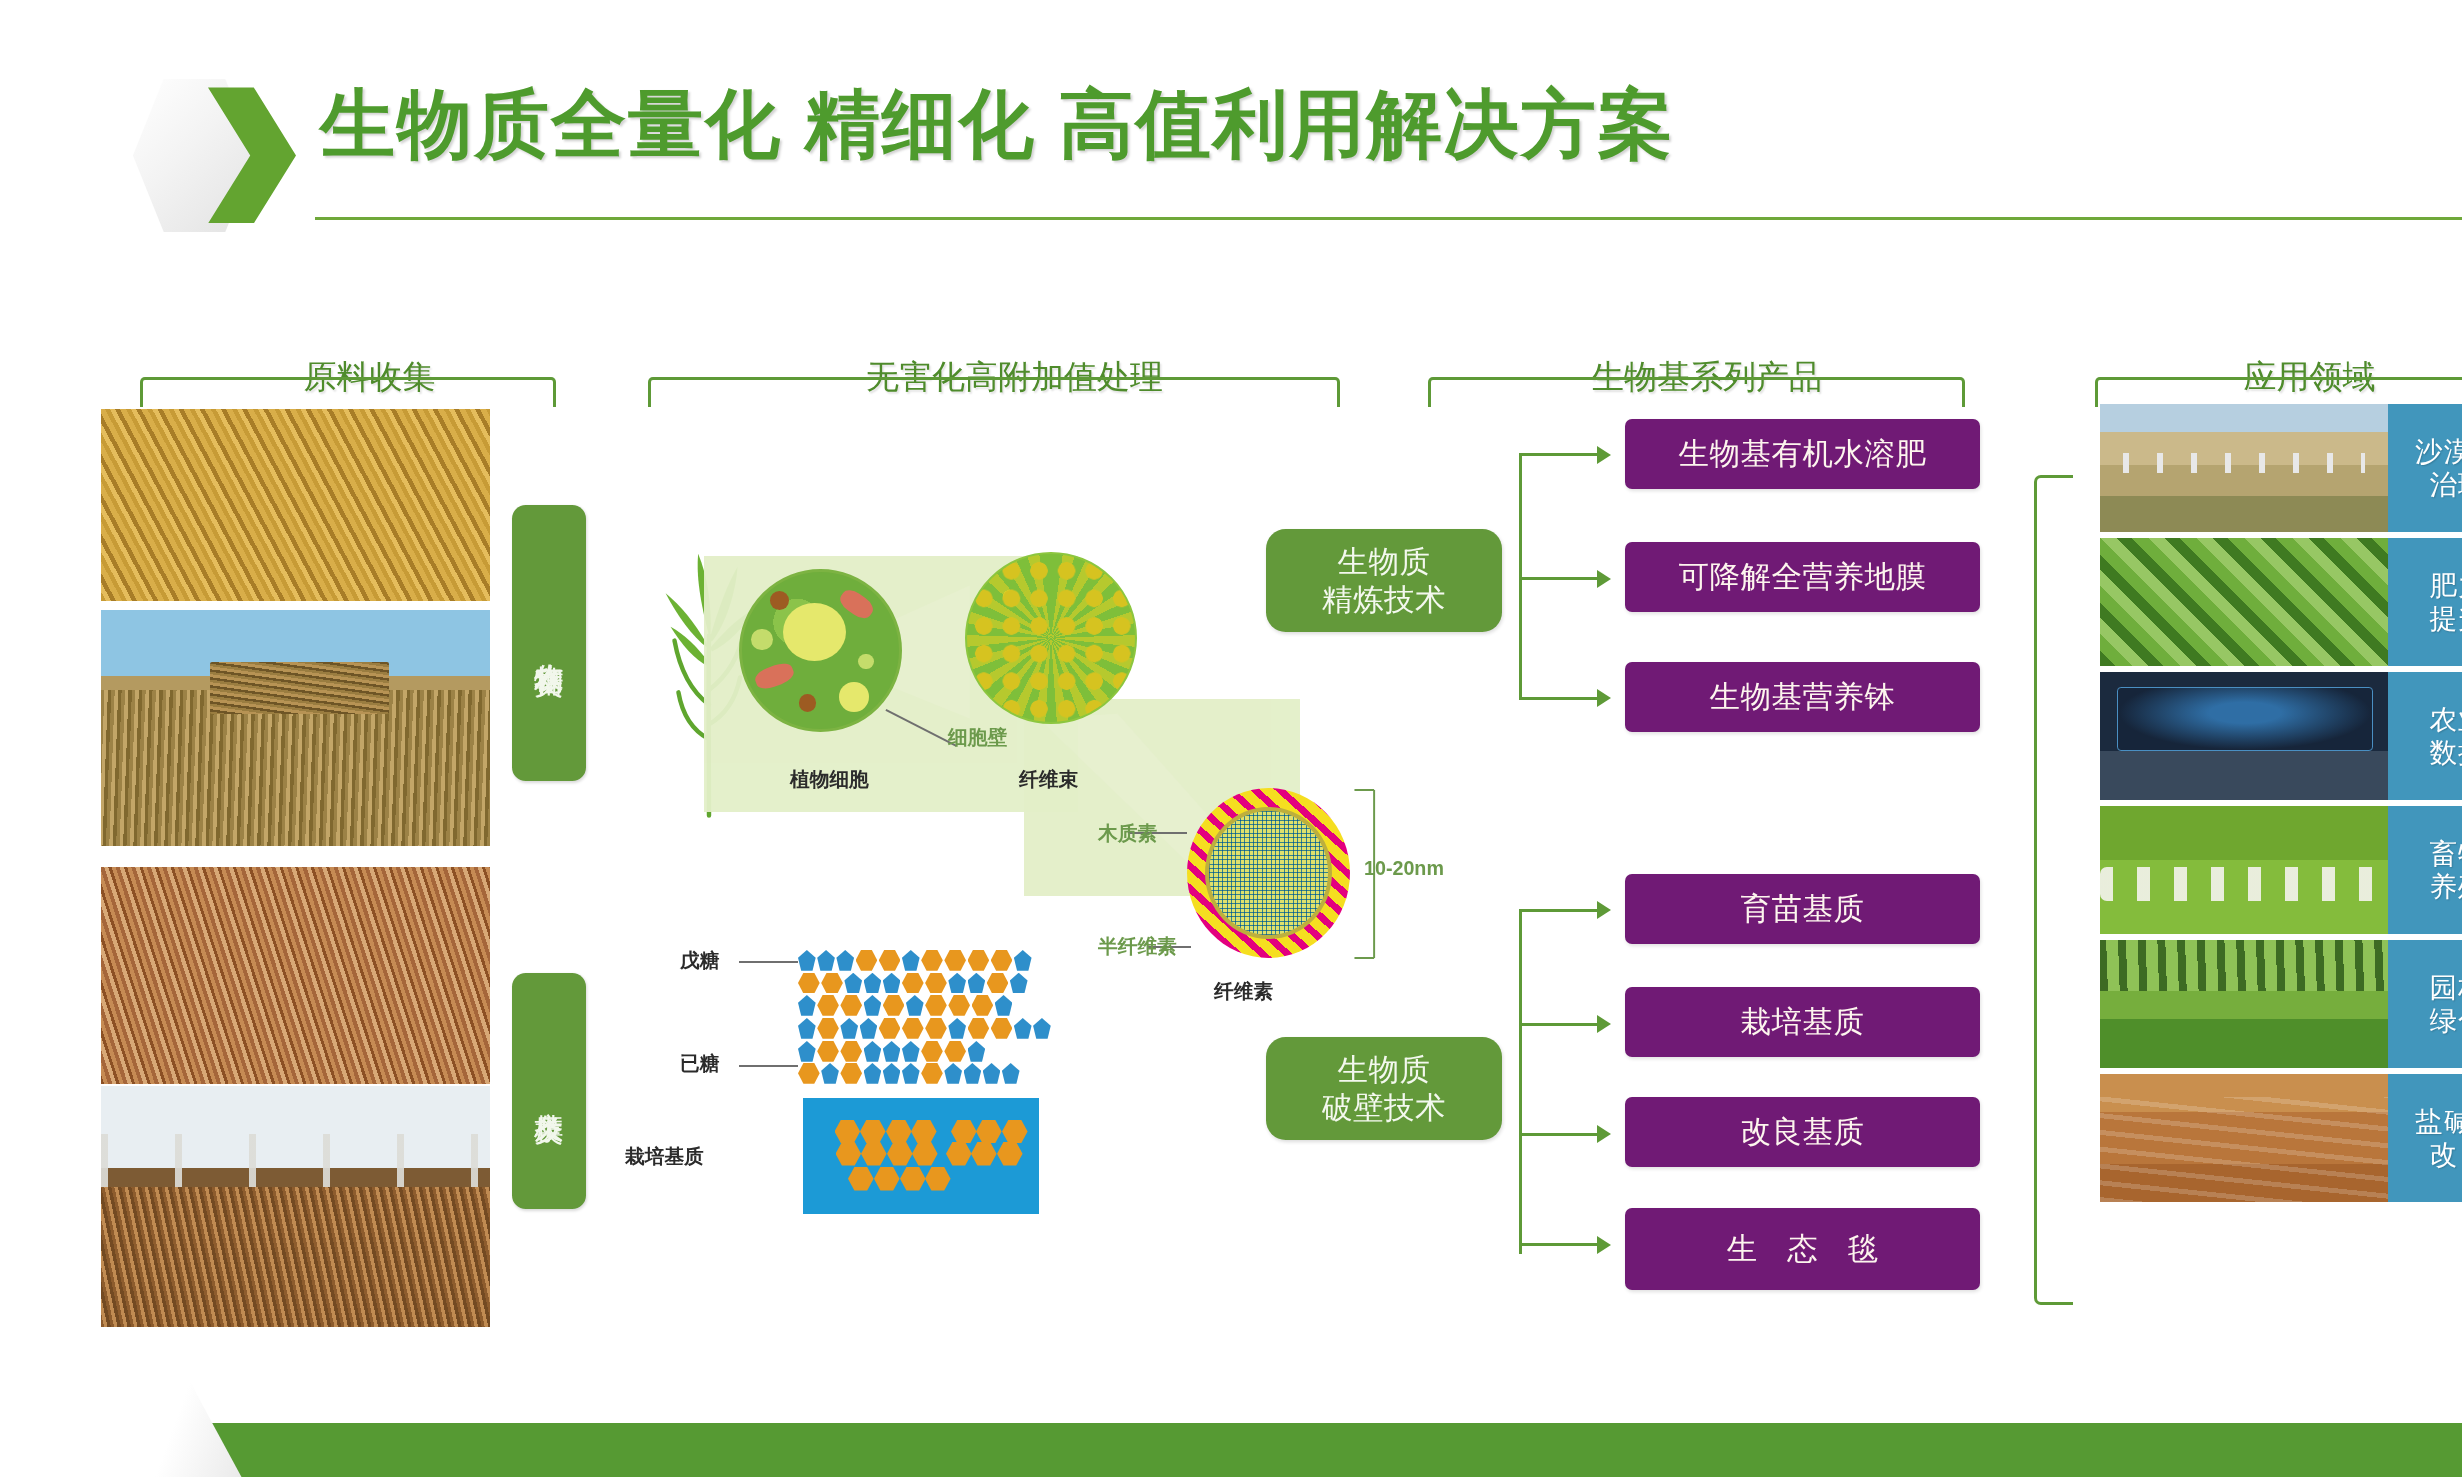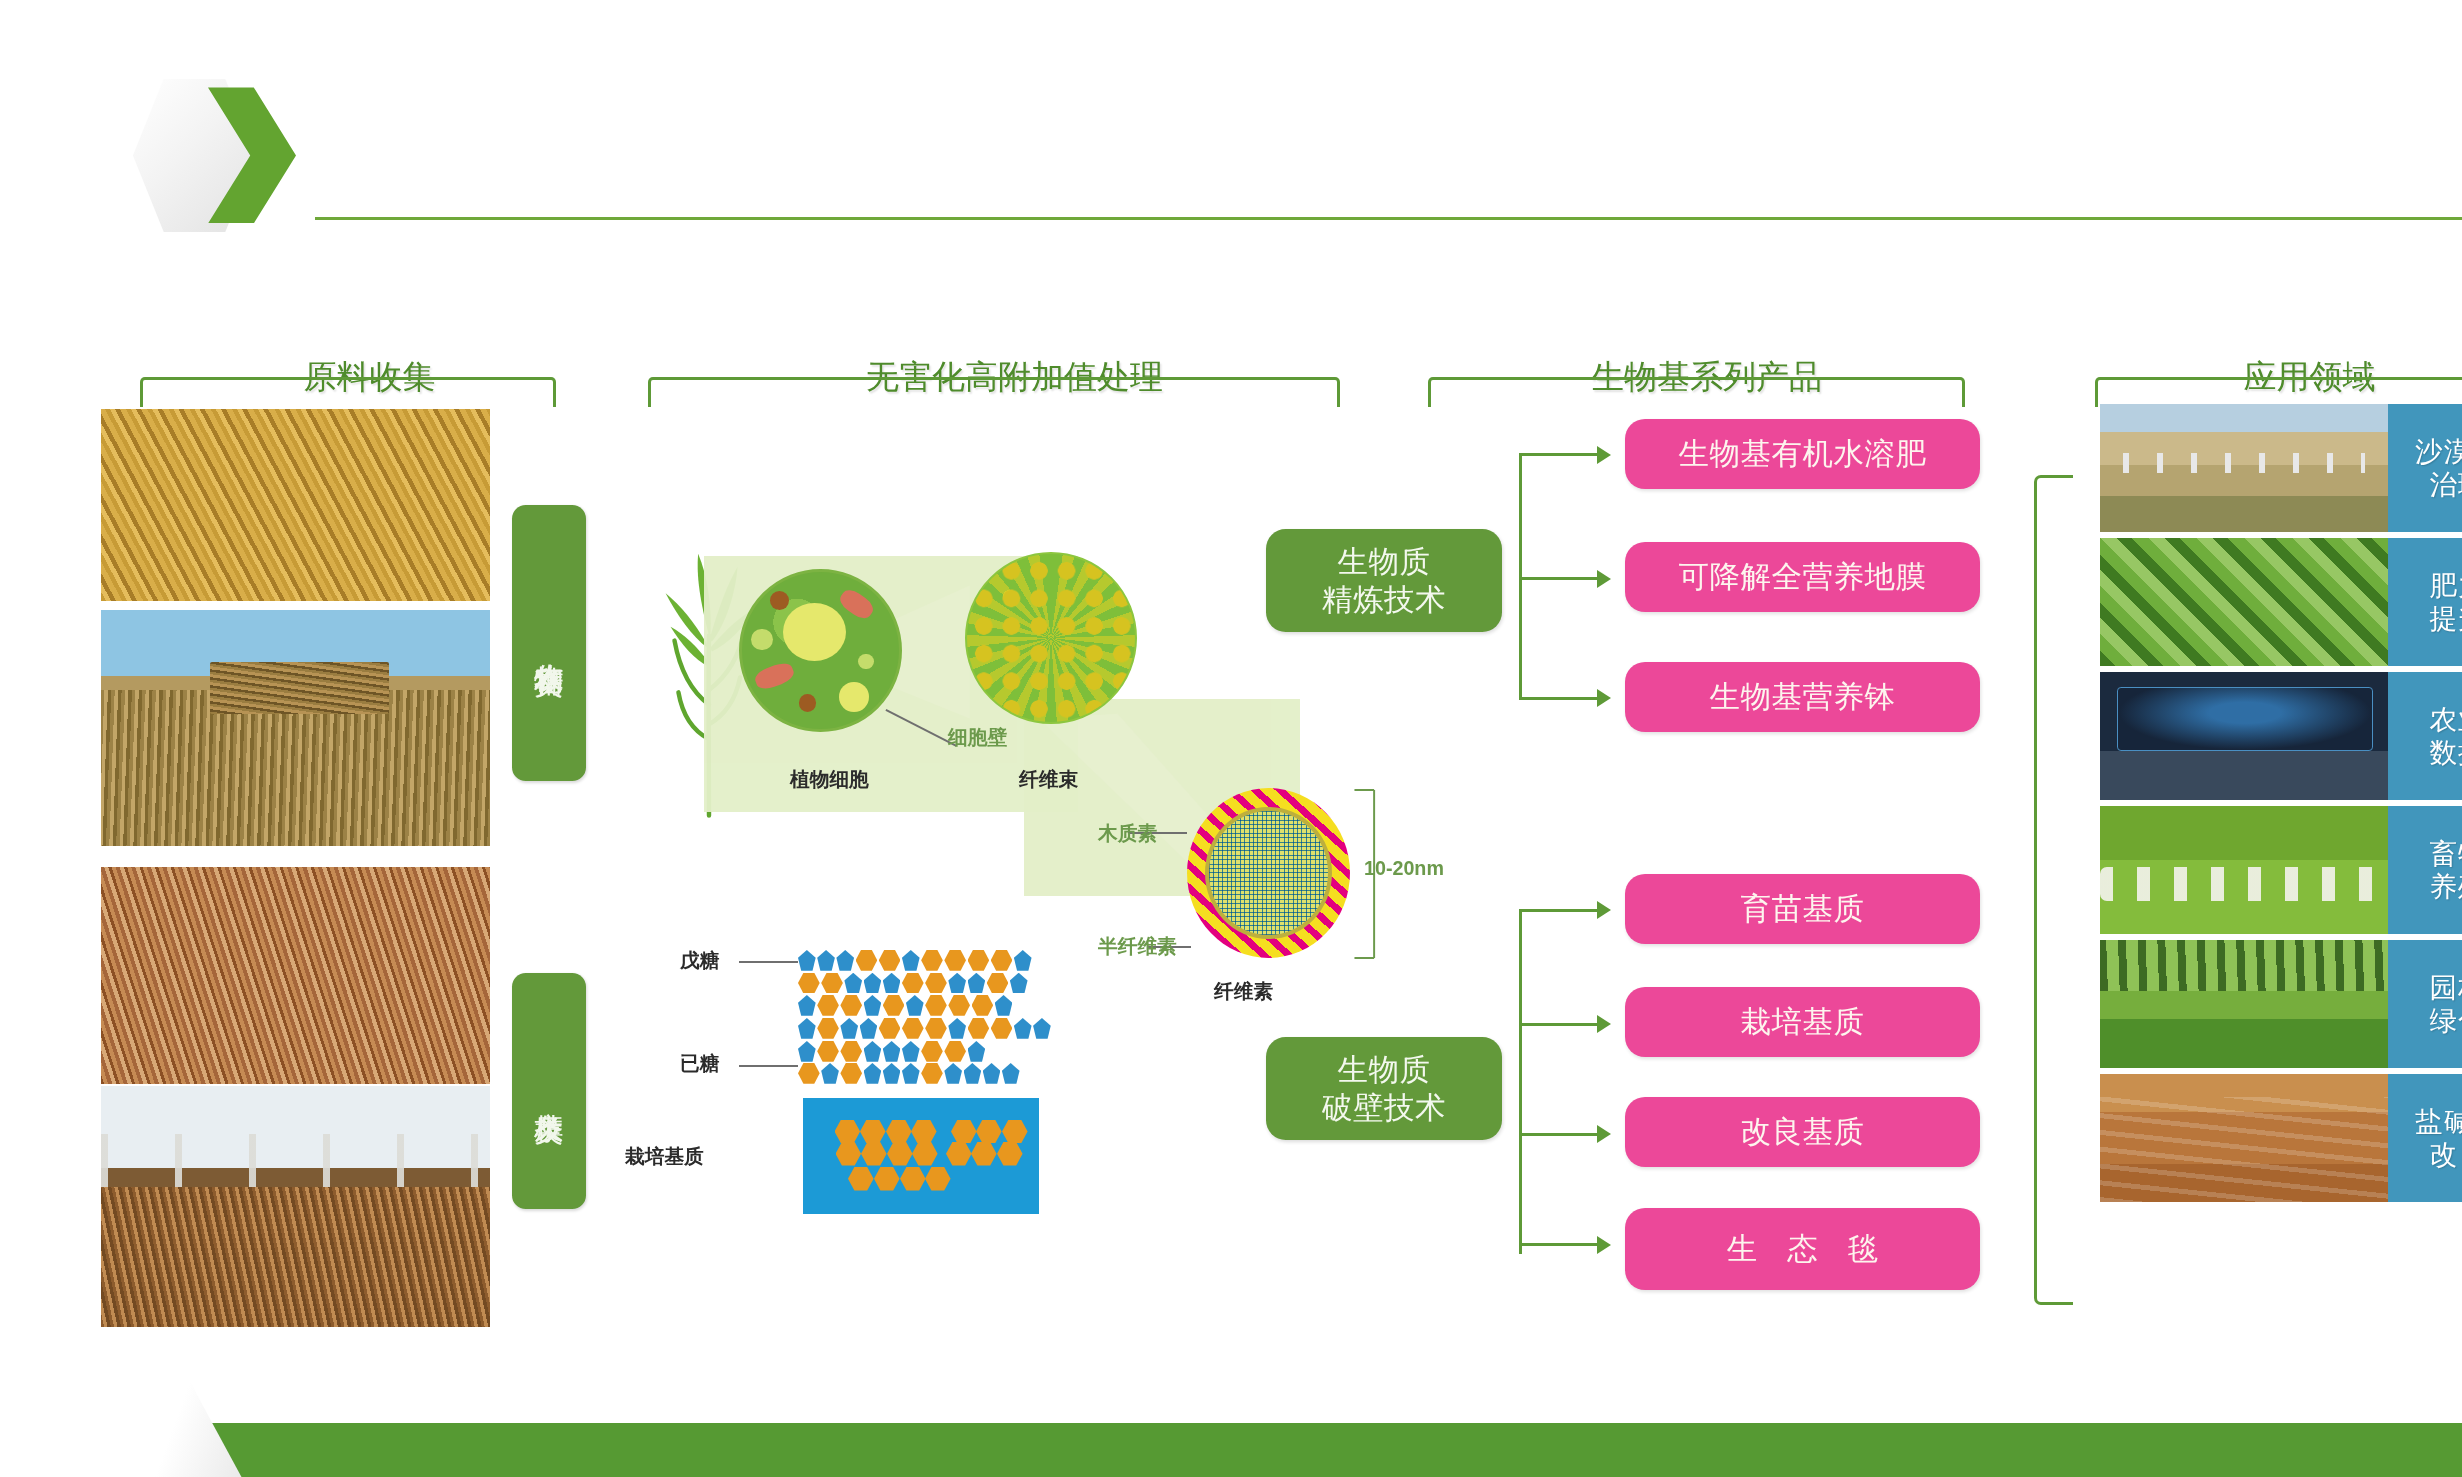--- a/index.html
+++ b/index.html
@@ -158,21 +158,21 @@
   .tech-box {
     position:absolute; background:#63993A; border-radius:19.7px;
     color:#F3F8EE; font-size:30.5px; line-height:1.22; font-weight:500;
     display:flex; flex-direction:column; align-items:center; justify-content:center;
     text-align:center; letter-spacing:0.5px;
     box-shadow:1px 2px 3.9px rgba(0,0,0,0.14);
   }
 
   
   .pill {
-    position:absolute; background:#ec4899; border-radius:20px;
+    position:absolute; background:#701a75; border-radius:7px;
     color:#FDF5EE; font-size:30.5px; font-weight:500;
     display:flex; align-items:center; justify-content:center;
     letter-spacing:0.5px; white-space:nowrap;
     box-shadow:1px 2px 3.9px rgba(0,0,0,0.12);
   }
   .pill.spaced { letter-spacing:10.8px; text-indent:10.8px; }
 
   
   .conn-v { position:absolute; width:3.4px; background:#5E9A37; }
   .conn-h { position:absolute; height:3.4px; background:#5E9A37; }
@@ -232,20 +232,21 @@
   }
 </style>
 </head>
 <body>
 
 <div id="header">
   <div id="hex-logo">
     <div class="hex-white"></div>
     <div class="hex-green"></div>
   </div>
+  <div id="page-title">生物质全量化 精细化 高值利用解决方案</div>
   <div id="title-rule"></div>
 </div>
 
 <div class="col-head" style="left:148px;top:315px;width:443px;">原料收集</div>
 <div class="bracket" style="left:140px;top:377px;width:416px;height:29.5px;"></div>
 
 <div class="col-head" style="left:645px;top:315px;width:739px;">无害化高附加值处理</div>
 <div class="bracket" style="left:648px;top:377px;width:692px;height:29.5px;"></div>
 
 <div class="col-head" style="left:1406px;top:315px;width:601px;">生物基系列产品</div>

